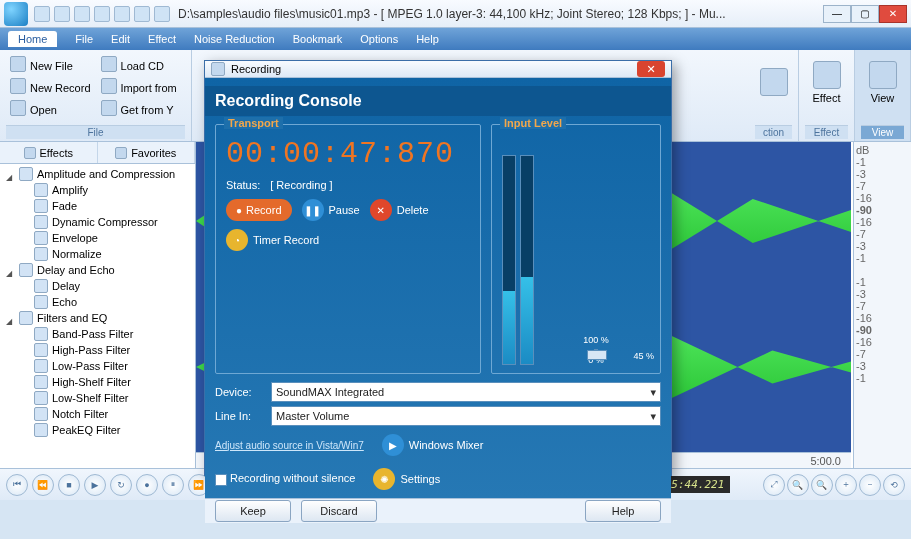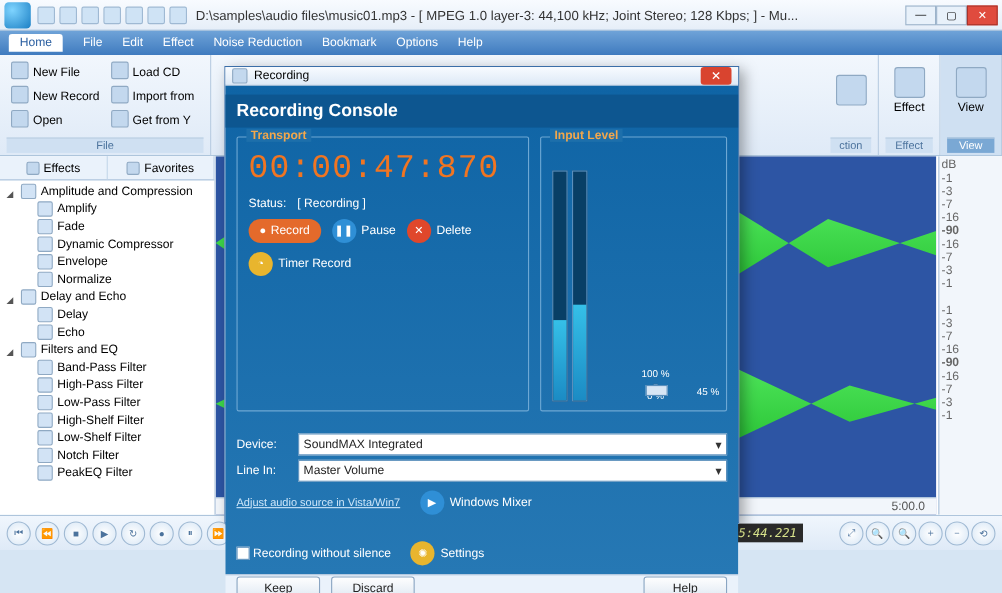--- a/index.html
+++ b/index.html
@@ -405,40 +405,40 @@
         <div class="slider-col">
           <span style="font-size:9px">100 %</span>
           <div class="slider-track">
             <div class="slider-thumb" style="top:54%"></div>
           </div>
           <span style="font-size:9px">0 %</span>
           <span style="position:absolute;top:54%;right:-4px;font-size:9px">45 %</span>
         </div>
       </div>
     </div>
-    <div class="row" style="margin-top:20px">
+    <div class="row" style="margin-top:8px">
       <span style="width:50px">Device:</span>
       <div class="sel">
           <span>SoundMAX Integrated</span>
         </div>
     </div>
     <div class="row" style="margin-top:4px">
       <span style="width:50px">Line In:</span>
       <div class="sel">
           <span>Master Volume</span>
         </div>
     </div>
     <div class="row" style="margin-top:8px;gap:18px">
       <span class="link">Adjust audio source in Vista/Win7</span>
       <div class="tbtn">
           <span class="circ pause">▶</span>
           <span>Windows Mixer</span>
         </div>
     </div>
-    <div class="row" style="margin-top:24px;gap:18px">
+    <div class="row" style="margin-top:12px;gap:18px">
       <label><span class="chk"></span> <span>Recording without silence</span></label>
       <div class="tbtn">
           <span class="circ timer-ic">✺</span>
           <span>Settings</span>
         </div>
     </div>
   </div>
   <div class="modal-footer">
     <div class="btn">Keep</div>
     <div class="btn">Discard</div>

